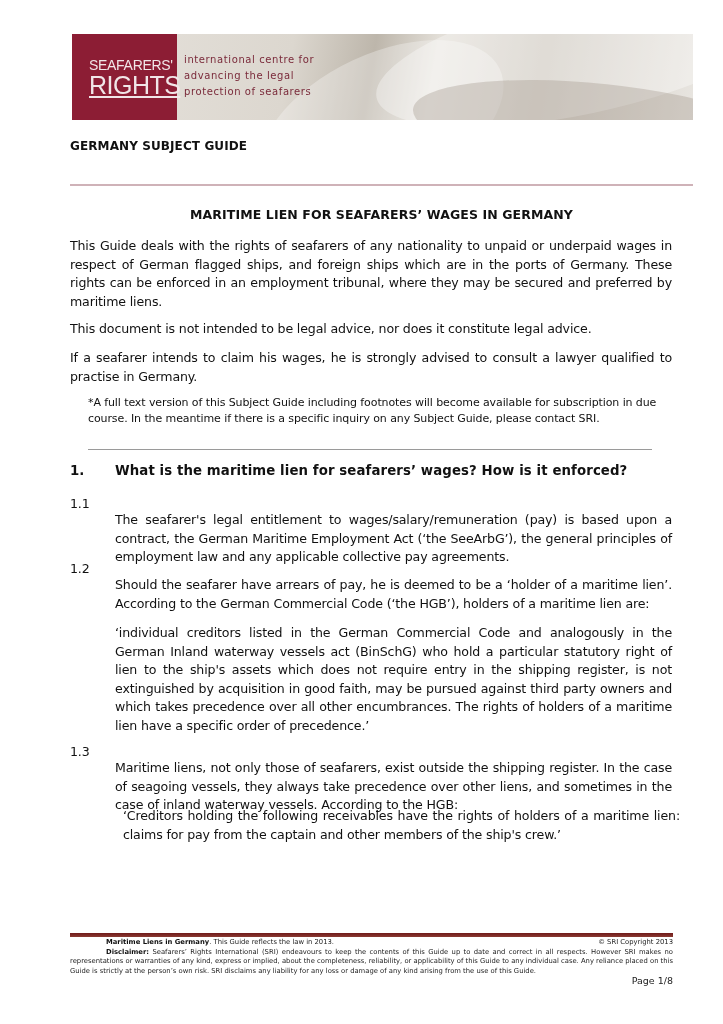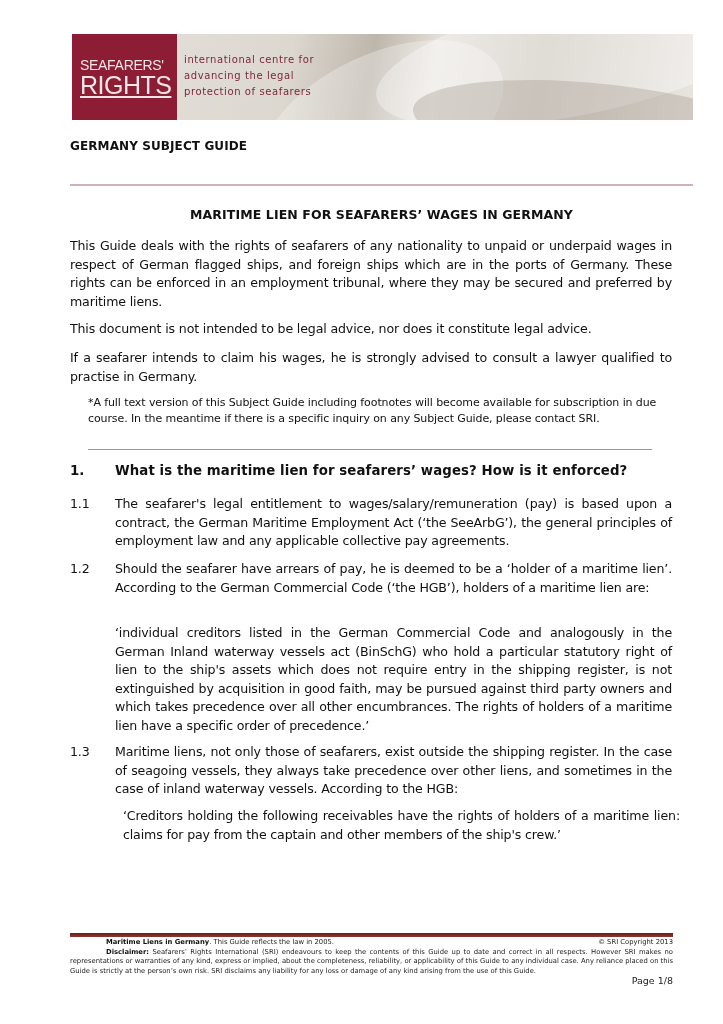--- a/index.html
+++ b/index.html
@@ -9,21 +9,21 @@
     .banner {
       position: absolute; left: 72px; top: 34px; width: 621px; height: 86px;
       background: linear-gradient(100deg, #e6e2dc 0%, #dcd7cf 35%, #bdb6ab 48%, #e3dfd8 58%, #cfc9c0 75%, #e8e5e0 100%);
       overflow: hidden;
     }
     .banner .swoosh1 { position: absolute; left: 300px; top: -40px; width: 420px; height: 120px; border-radius: 50%; background: rgba(255,255,255,0.35); transform: rotate(-12deg); }
     .banner .swoosh2 { position: absolute; left: 340px; top: 50px; width: 380px; height: 90px; border-radius: 50%; background: rgba(160,150,138,0.35); transform: rotate(6deg); }
     .banner .swoosh3 { position: absolute; left: 180px; top: 20px; width: 260px; height: 140px; border-radius: 50%; background: rgba(255,255,255,0.3); transform: rotate(-25deg); }
     .logo-box {
       position: absolute; left: 0; top: 0; width: 105px; height: 86px; background: #8c1d34;
-      color: #f1e6e8; display: flex; flex-direction: column; justify-content: center; padding-left: 8px;
+      color: #f1e6e8; display: flex; flex-direction: column; justify-content: center; padding-left: 17px;
     }
     .logo-line1 { font-family: "Liberation Sans", sans-serif; font-size: 14px; letter-spacing: -0.3px; line-height: 15px; }
     .logo-line2 { font-family: "Liberation Sans", sans-serif; font-size: 25px; letter-spacing: -0.5px; line-height: 24px; text-decoration: underline; }
     .tagline {
       position: absolute; left: 112px; top: 18px; color: #7a2a3a;
       font-family: "DejaVu Sans", sans-serif; font-size: 10px; line-height: 16px; letter-spacing: 0.6px;
     }
 
     .subject-guide { position: absolute; left: 70px; top: 139px; font-weight: bold; font-size: 12px; letter-spacing: 0.1px; }
     .rule-pink { position: absolute; left: 70px; top: 184px; width: 623px; height: 2px; background: #cfb2b8; }
@@ -31,21 +31,21 @@
 
     .para { position: absolute; left: 70px; width: 602px; font-size: 12.6px; line-height: 18.5px; text-align: justify; letter-spacing: -0.15px; }
     .note { position: absolute; left: 88px; width: 580px; font-size: 11px; line-height: 16px; letter-spacing: -0.1px; }
     .rule-grey { position: absolute; left: 88px; top: 449px; width: 564px; height: 1px; background: #9a9a9a; }
 
     .section-head { position: absolute; left: 70px; top: 463px; font-weight: bold; font-size: 13.3px; letter-spacing: 0.1px; }
     .section-head .num { display: inline-block; width: 45px; }
 
     .item { position: absolute; left: 70px; width: 602px; font-size: 12.6px; line-height: 18.5px; letter-spacing: -0.15px; }
     .item .num { position: absolute; left: 0; top: 0; width: 45px; }
-    .item .txt { margin-left: 45px; text-align: justify; display: block; }
+    .item .txt { margin-left: 45px; text-align: justify; display: block; margin-top: 16px; }
     .quote { position: absolute; left: 115px; width: 557px; font-size: 12.6px; line-height: 18.5px; text-align: justify; letter-spacing: -0.15px; }
 
     .footer-bar { position: absolute; left: 70px; top: 933px; width: 603px; height: 4px; background: linear-gradient(#6f1a1a, #8a3a32); }
     .footer { position: absolute; left: 70px; top: 938px; width: 603px; font-size: 6.8px; line-height: 9.5px; color: #222; text-align: justify; }
     .footer b { font-weight: bold; color: #111; padding-left: 36px; }
     .footer-copy { position: absolute; right: 0; top: 0; font-size: 6.8px; }
     .page-num { position: absolute; left: 600px; top: 975px; width: 73px; text-align: right; font-size: 9.5px; color: #222; }
   </style>
 </head>
 <body>
@@ -96,19 +96,19 @@
   <span class="num">1.3</span>
   <span class="txt">Maritime liens, not only those of seafarers, exist outside the shipping register. In the case of seagoing vessels, they always take precedence over other liens, and sometimes in the case of inland waterway vessels. According to the HGB:</span>
 </div>
 
 <p class="quote" style="top:807px;margin-left:8px;">‘Creditors holding the following receivables have the rights of holders of a maritime lien: claims for pay from the captain and other members of the ship's crew.’</p>
 
 <div class="footer-bar"></div>
 <div class="footer">
   <span class="footer-copy">© SRI Copyright 2013</span>
   <div>
-    <b>Maritime Liens in Germany</b><span>. This Guide reflects the law in 2005.</span>
+    <b>Maritime Liens in Germany</b><span>. This Guide reflects the law in 2013.</span>
   </div>
   <div>
     <b>Disclaimer:</b><span> Seafarers’ Rights International (SRI) endeavours to keep the contents of this Guide up to date and correct in all respects.  However SRI makes no representations or warranties of any kind, express or implied, about the completeness, reliability, or applicability of this Guide to any individual case.  Any reliance placed on this Guide is strictly at the person’s own risk.  SRI disclaims any liability for any loss or damage of any kind arising from the use of this Guide.</span>
   </div>
 </div>
 <div class="page-num">Page 1/8</div>
 
 </body></html>

